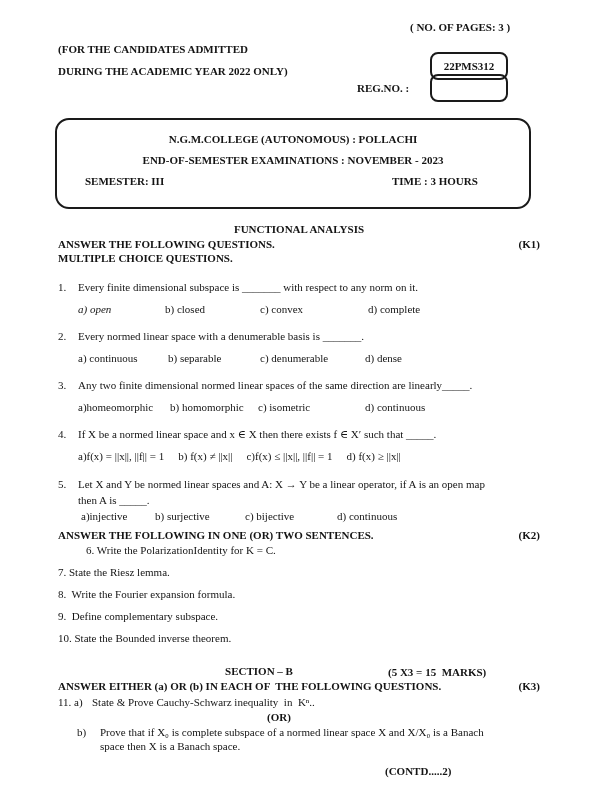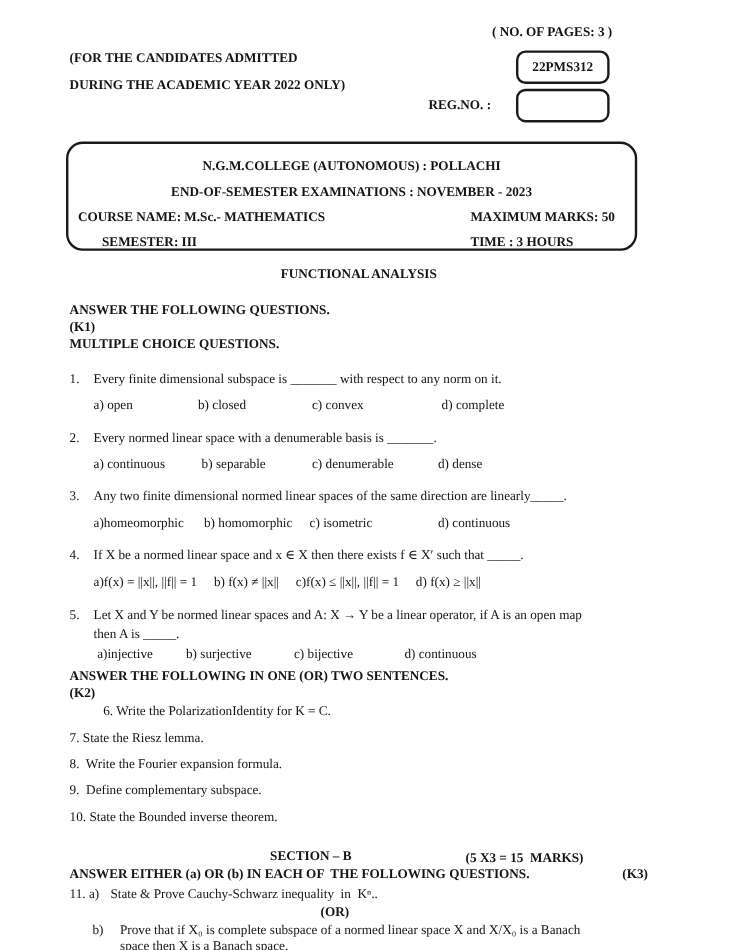--- a/index.html
+++ b/index.html
@@ -13,21 +13,21 @@
     font-size:11px;
     overflow:hidden;
   }
   .b { font-weight:bold; }
   .pre { white-space:pre-wrap; }
 
   
   .pages-note { position:absolute; top:21px; left:410px; font-weight:bold; }
   .admitted { position:absolute; top:38px; left:58px; font-weight:bold; line-height:22px; }
   .code-box {
-    position:absolute; top:42px; left:430px; width:78px; height:28px;
+    position:absolute; top:52px; left:430px; width:78px; height:28px;
     border:2px solid #1a1a1a; border-radius:8px;
     display:flex; align-items:center; justify-content:center;
     font-weight:bold;
   }
   .regno-label { position:absolute; top:82px; left:357px; font-weight:bold; }
   .reg-box {
     position:absolute; top:74px; left:430px; width:78px; height:28px;
     border:2px solid #1a1a1a; border-radius:8px;
   }
 
@@ -47,21 +47,21 @@
   .body {
     position:absolute; top:222px; left:58px; width:482px;
     line-height:14px;
   }
   .center { text-align:center; }
   .row-split { display:flex; justify-content:space-between; }
   .q { display:flex; margin-top:13px; }
   .q .qno { width:20px; flex:none; }
   .q .qtext { flex:1; }
   .opts { display:flex; padding-left:20px; margin-top:8px; white-space:pre-wrap; }
-  .opts-1 span:nth-child(1){width:87px;flex:none;} .opts-1 span:nth-child(2){width:95px;flex:none;} .opts-1 span:nth-child(3){width:108px;flex:none;}
+  .opts-1 span:nth-child(1){width:87px;flex:none;font-style:italic;} .opts-1 span:nth-child(2){width:95px;flex:none;} .opts-1 span:nth-child(3){width:108px;flex:none;}
   .opts-2 span:nth-child(1){width:90px;flex:none;} .opts-2 span:nth-child(2){width:92px;flex:none;} .opts-2 span:nth-child(3){width:105px;flex:none;}
   .opts-3 span:nth-child(1){width:92px;flex:none;} .opts-3 span:nth-child(2){width:88px;flex:none;} .opts-3 span:nth-child(3){width:107px;flex:none;}
   .opts-4 { gap:14px; padding-left:20px; }
   .opts-5 { padding-left:23px; margin-top:2px; }
   .opts-5 span:nth-child(1){width:74px;flex:none;} .opts-5 span:nth-child(2){width:90px;flex:none;} .opts-5 span:nth-child(3){width:92px;flex:none;}
   .cont-line { padding-left:20px; margin-top:2px; }
   .short-q { margin-top:8px; }
   .secb-row { position:relative; margin-top:19px; }
   .secb-row .marks { position:absolute; left:330px; top:1px; }
   .q11a { display:flex; margin-top:2px; }
@@ -84,34 +84,30 @@
   <div class="code-box">
     <span>22PMS312</span>
   </div>
   <div class="regno-label">REG.NO. :</div>
   <div class="reg-box"></div>
 
   <div class="info-box">
     <div class="center">N.G.M.COLLEGE (AUTONOMOUS) : POLLACHI</div>
     <div class="center">END-OF-SEMESTER EXAMINATIONS : NOVEMBER - 2023</div>
     <div class="info-row">
-      <span class="left1 pre">COURSE NAME: M.Sc.- MATHEMATICS</span>
-      <span class="right pre">MAXIMUM MARKS: 50</span>
-    </div>
-    <div class="info-row">
       <span class="left2 pre">SEMESTER: III</span>
       <span class="right pre">TIME : 3 HOURS</span>
     </div>
   </div>
 
   <div class="body">
 
     <div class="center b">FUNCTIONAL ANALYSIS</div>
 
-    <div class="row-split b" style="margin-top:16px;flex-direction:column;">
+    <div class="row-split b" style="margin-top:1px;">
       <span class="pre">ANSWER THE FOLLOWING QUESTIONS.</span>
       <span>(K1)</span>
     </div>
     <div class="b pre">MULTIPLE CHOICE QUESTIONS.</div>
 
     <div class="q" style="margin-top:15px;">
       <span class="qno">1.</span>
       <span class="qtext pre">Every finite dimensional subspace is _______ with respect to any norm on it.</span>
     </div>
     <div class="opts opts-1">
@@ -159,21 +155,21 @@
       <span class="qtext pre">Let X and Y be normed linear spaces and A: X → Y be a linear operator, if A is an open map</span>
     </div>
     <div class="cont-line pre">then A is _____.</div>
     <div class="opts opts-5">
       <span>a)injective</span>
       <span>b) surjective</span>
       <span>c) bijective</span>
       <span>d) continuous</span>
     </div>
 
-    <div class="row-split b" style="margin-top:5px;flex-direction:column;">
+    <div class="row-split b" style="margin-top:5px;">
       <span class="pre">ANSWER THE FOLLOWING IN ONE (OR) TWO SENTENCES.</span>
       <span>(K2)</span>
     </div>
 
     <div class="pre" style="margin-top:1px;margin-left:28px;">6. Write the PolarizationIdentity for K = C.</div>
     <div class="short-q pre">7. State the Riesz lemma.</div>
     <div class="short-q pre">8.  Write the Fourier expansion formula.</div>
     <div class="short-q pre">9.  Define complementary subspace.</div>
     <div class="short-q pre">10. State the Bounded inverse theorem.</div>
 

